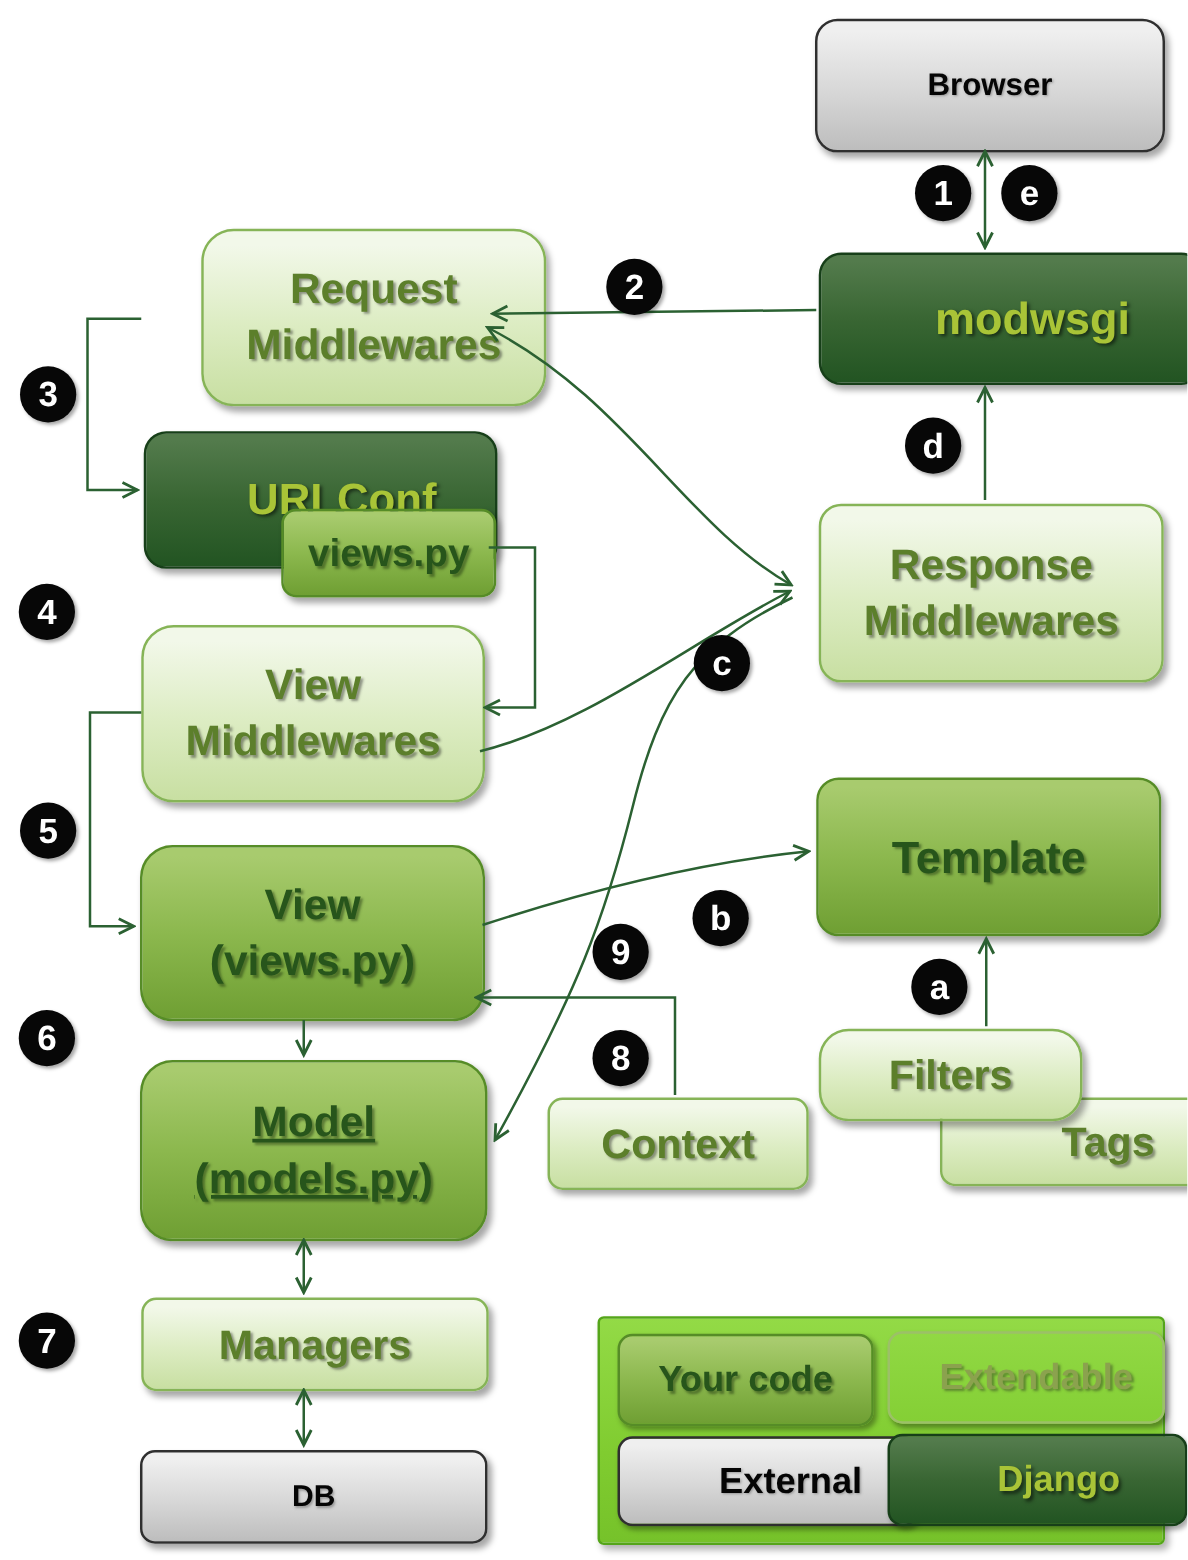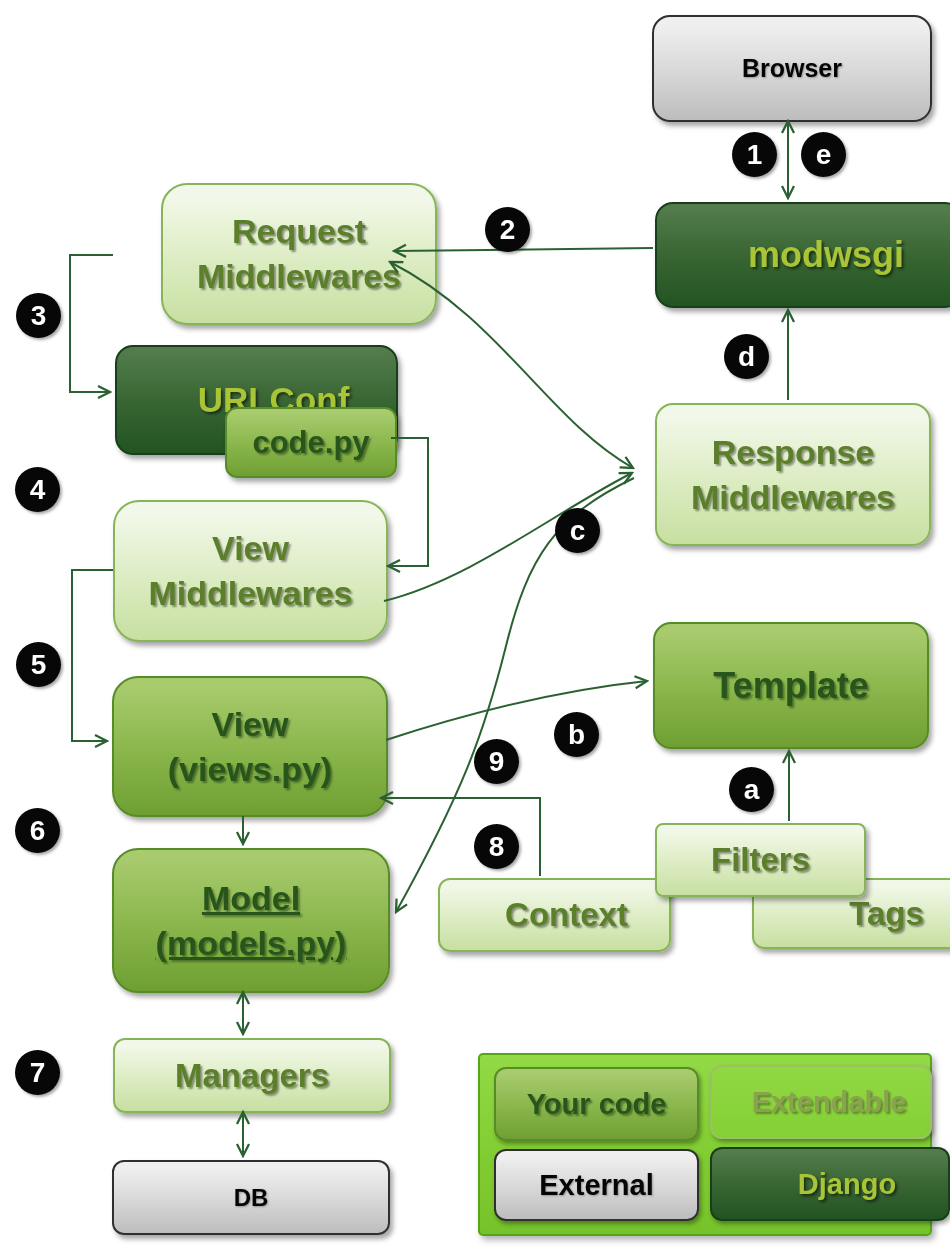--- a/index.html
+++ b/index.html
@@ -100,21 +100,21 @@
   <div class="box light" style="left:113px;top:183px;width:272px;height:138px;border-radius:26px;font-size:34px;line-height:45px;margin-left:48px;">
     <span>Request</span>
     <span>Middlewares</span>
   </div>
 
   <div class="box dark" style="left:115px;top:345px;width:245px;height:106px;border-radius:18px;font-size:35px;">
     <span>URLConf</span>
   </div>
 
   <div class="box mid" style="left:225px;top:407px;width:168px;height:67px;border-radius:12px;font-size:31px;z-index:2;">
-    <span>code.py</span>
+    <span>views.py</span>
   </div>
 
   <div class="box light" style="left:113px;top:500px;width:271px;height:138px;border-radius:26px;font-size:34px;line-height:45px;">
     <span>View</span>
     <span>Middlewares</span>
   </div>
 
   <div class="box mid" style="left:112px;top:676px;width:272px;height:137px;border-radius:26px;font-size:34px;line-height:45px;">
     <span>View</span>
     <span>(views.py)</span>
@@ -135,29 +135,29 @@
 
   <div class="box light" style="left:655px;top:403px;width:272px;height:139px;border-radius:18px;font-size:34px;line-height:45px;">
     <span>Response</span>
     <span>Middlewares</span>
   </div>
 
   <div class="box mid" style="left:653px;top:622px;width:272px;height:123px;border-radius:18px;font-size:36px;">
     <span>Template</span>
   </div>
 
-  <div class="box light" style="left:655px;top:823px;width:207px;height:70px;border-radius:8px;font-size:33px;z-index:2;">
+  <div class="box light" style="left:655px;top:823px;width:207px;height:70px;border-radius:24px;font-size:33px;z-index:2;">
     <span>Filters</span>
   </div>
 
   <div class="box light" style="left:752px;top:878px;width:205px;height:67px;border-radius:12px;font-size:33px;">
     <span style="margin-left:60px;">Tags</span>
   </div>
 
-  <div class="box light" style="left:438px;top:878px;width:205px;height:70px;border-radius:12px;font-size:33px;padding-left:24px;">
+  <div class="box light" style="left:438px;top:878px;width:205px;height:70px;border-radius:12px;font-size:33px;">
     <span>Context</span>
   </div>
 
   <div class="badge" style="left:732px;top:132px;">1</div>
   <div class="badge" style="left:801px;top:132px;">e</div>
   <div class="badge" style="left:485px;top:207px;">2</div>
   <div class="badge" style="left:16px;top:293px;">3</div>
   <div class="badge" style="left:724px;top:334px;">d</div>
   <div class="badge" style="left:15px;top:467px;">4</div>
   <div class="badge" style="left:555px;top:508px;">c</div>
@@ -169,21 +169,21 @@
   <div class="badge" style="left:474px;top:824px;">8</div>
   <div class="badge" style="left:15px;top:1050px;">7</div>
 
   <div id="legend-panel">
     <div class="lbox mid" style="left:14px;top:12px;width:201px;height:70px;">
       <span>Your code</span>
     </div>
     <div class="lbox lightest" style="left:230px;top:10px;width:202px;height:70px;">
       <span>Extendable</span>
     </div>
-    <div class="lbox gray" style="left:14px;top:94px;width:201px;height:68px;">
+    <div class="lbox gray" style="left:14px;top:94px;width:201px;height:68px;padding-left:36px;">
       <span>External</span>
     </div>
     <div class="lbox dark" style="left:230px;top:92px;width:202px;height:70px;">
       <span>Django</span>
     </div>
   </div>
 
 </div>
 
 </body></html>

